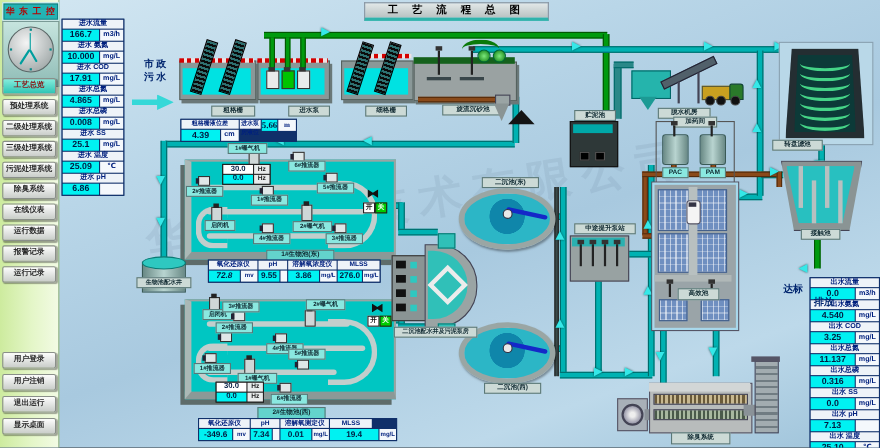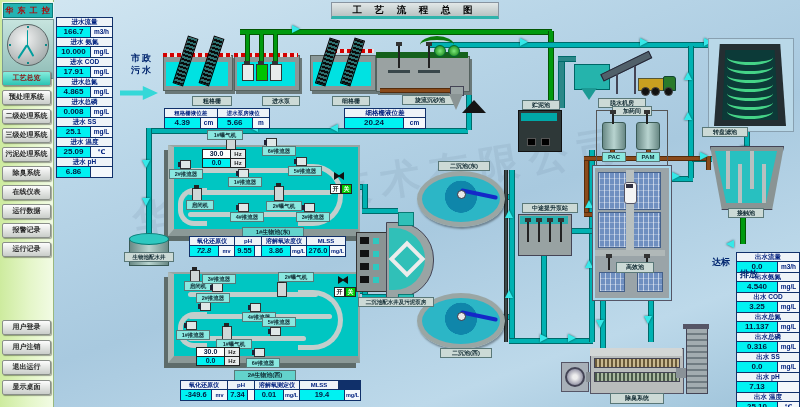--- a/index.html
+++ b/index.html
@@ -295,21 +295,21 @@
   <div class="chip" style="left:262px;top:96px;width:36px;">进水泵</div>
 
   <div class="ptable" style="left:164px;top:108px;width:104px;flex-direction:row;gap:1px;">
     <div style="flex:1;display:flex;flex-direction:column;gap:1px;justify-content:space-between;">
       <div class="p-label" style="font-size:5.5px;">粗格栅液位差</div>
       <div class="p-row">
           <div class="p-val">4.39</div>
           <div class="p-unit" style="width:16px;">cm</div>
         </div>
     </div>
-    <div style="flex:1;display:flex;flex-direction:column;gap:1px;">
+    <div style="flex:1;display:flex;flex-direction:row;gap:1px;font-family:Liberation Serif, serif;">
       <div class="p-label" style="font-size:5.5px;">进水泵房液位</div>
       <div class="p-row">
           <div class="p-val">5.66</div>
           <div class="p-unit" style="width:16px;">m</div>
         </div>
     </div>
   </div>
 
   <div class="tank" style="left:310px;top:55px;width:64px;height:34px;"></div>
   <div class="redband" style="left:326px;top:49px;width:48px;"></div>
@@ -322,27 +322,20 @@
   <div class="greentop" style="left:376px;top:52px;width:92px;height:6px;"></div>
   <div class="mixstem" style="left:398px;top:46px;height:22px;"></div>
   <div class="mixstem" style="left:428px;top:46px;height:22px;"></div>
   <div class="abs" style="left:388px;top:70px;width:22px;height:3px;background:#39464a;"></div>
   <div class="abs" style="left:418px;top:70px;width:22px;height:3px;background:#39464a;"></div>
   <div class="abs" style="left:434px;top:45px;width:10px;height:10px;border-radius:50%;background:radial-gradient(#7ce87c,#0c7a0c);border:1px solid #063;"></div>
   <div class="abs" style="left:448px;top:45px;width:10px;height:10px;border-radius:50%;background:radial-gradient(#7ce87c,#0c7a0c);border:1px solid #063;"></div>
   <div class="abs" style="left:420px;top:36px;width:34px;height:14px;border-top:4px solid #0a7a0a;border-radius:50% 50% 0 0;"></div>
   <div class="chip" style="left:402px;top:95px;width:54px;">旋流沉砂池</div>
 
-  <div class="ptable" style="left:344px;top:108px;width:80px;">
-    <div class="p-label">细格栅液位差</div>
-    <div class="p-row">
-        <div class="p-val">20.24</div>
-        <div class="p-unit">cm</div>
-      </div>
-  </div>
 
   <div class="pipeH brown" style="left:380px;top:88px;width:72px;height:3px;"></div>
   <div class="abs" style="left:450px;top:86px;width:12px;height:8px;background:#9aa4a4;border:1px solid #445;"></div>
   <div class="abs" style="left:449px;top:94px;width:0;height:0;border-left:7px solid transparent;border-right:7px solid transparent;border-top:16px solid #8a9494;"></div>
   <div class="abs" style="left:462px;top:100px;width:0;height:0;border-left:12px solid transparent;border-right:12px solid transparent;border-bottom:13px solid #141414;"></div>
 
   <div class="chip" style="left:522px;top:100px;width:36px;">贮泥池</div>
   <div class="abs" style="left:518px;top:110px;width:42px;height:40px;background:#2e3838;border:1px solid #111;"></div>
   <div class="abs" style="left:521px;top:113px;width:36px;height:8px;background:#00a8a8;"></div>
   <div class="abs" style="left:527px;top:138px;width:7px;height:6px;background:#000;border:1px solid #555;"></div>

